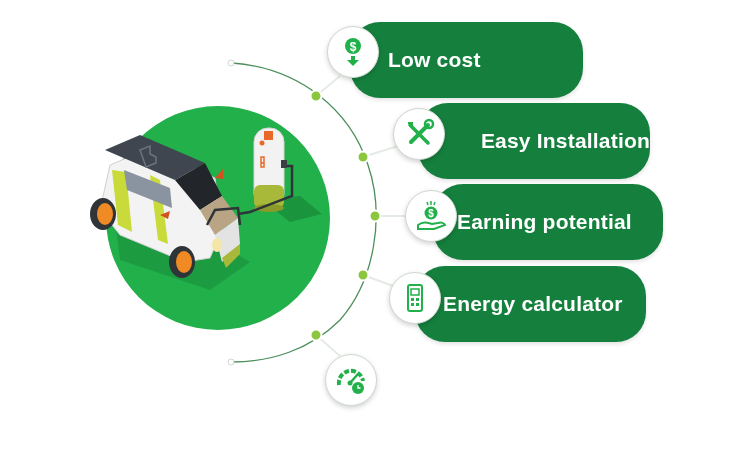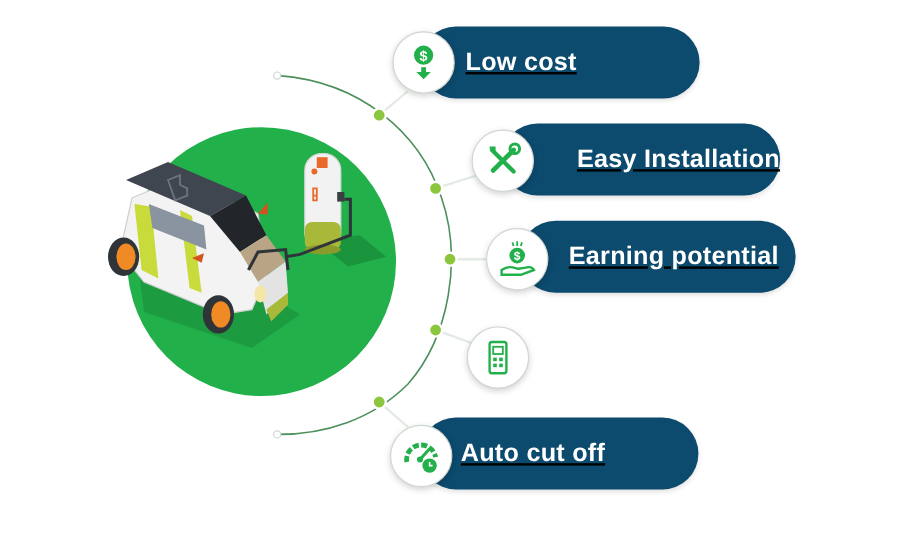--- a/index.html
+++ b/index.html
@@ -1,18 +1,18 @@
 <!DOCTYPE html>
 <html><head>
 <meta charset="utf-8">
 <style>
   html,body{margin:0;padding:0;background:#ffffff;}
   body{width:750px;height:451px;position:relative;overflow:hidden;font-family:"Liberation Sans","DejaVu Sans",sans-serif;}
   .stage{position:absolute;left:0;top:0;width:750px;height:451px;}
-  .pill{position:absolute;height:60px;border-radius:30px;background:#0c4a6e;display:flex;align-items:center;box-shadow:0 2px 4px rgba(0,0,0,0.12);text-decoration:underline;}
+  .pill{position:absolute;height:76px;border-radius:30px;background:#15803d;display:flex;align-items:center;box-shadow:0 2px 4px rgba(0,0,0,0.12);}
   .pill .label{color:#ffffff;font-size:21px;font-weight:bold;white-space:nowrap;letter-spacing:0.2px;}
   .icon-circle{position:absolute;width:50px;height:50px;border-radius:50%;background:#ffffff;border:1.5px solid #cfd8cf;box-shadow:0 2px 5px rgba(0,0,0,0.18);display:flex;align-items:center;justify-content:center;}
   .icon-circle svg{width:34px;height:34px;}
   .art{position:absolute;left:0;top:0;}
 </style>
 </head>
 <body>
 
 <div class="stage">
 
@@ -103,47 +103,47 @@
   <div class="icon-circle" style="left:393px;top:108px;">
     <svg viewBox="0 0 34 34">
       <path d="M8 8 L26 26" stroke="#22b04b" stroke-width="3.5" stroke-linecap="round"></path>
       <path d="M6 6 L10 6 L10 10" stroke="#22b04b" stroke-width="2" fill="none"></path>
       <path d="M26 8 L9 25" stroke="#22b04b" stroke-width="4" stroke-linecap="round"></path>
       <circle cx="27" cy="7" r="4" fill="none" stroke="#22b04b" stroke-width="2.5"></circle>
     </svg>
   </div>
 
   <div class="pill" style="left:433px;top:184px;width:230px;">
-    <span class="label" style="margin-left:41px;text-align:right;">Earning potential</span>
+    <span class="label" style="margin-left:24px;text-align:right;">Earning potential</span>
   </div>
   <div class="icon-circle" style="left:405px;top:190px;">
     <svg viewBox="0 0 34 34">
       <line x1="17" y1="2" x2="17" y2="6" stroke="#22b04b" stroke-width="1.5"></line>
       <line x1="13" y1="3" x2="14" y2="6" stroke="#22b04b" stroke-width="1.5"></line>
       <line x1="21" y1="3" x2="20" y2="6" stroke="#22b04b" stroke-width="1.5"></line>
       <circle cx="17" cy="14" r="6.5" fill="#22b04b"></circle>
       <text x="17" y="18" font-size="10" font-weight="bold" fill="#fff" text-anchor="middle" font-family="Liberation Sans, sans-serif">$</text>
       <path d="M4 26 C 10 22, 14 24, 18 25 L 24 24 C 27 23, 30 24, 31 26 L 20 30 L 4 30 Z" fill="none" stroke="#22b04b" stroke-width="2"></path>
     </svg>
   </div>
 
+  <div class="pill" style="left:415px;top:266px;width:231px;">
+    <span class="label" style="margin-left:28px;">Energy calculator</span>
+  </div>
   <div class="icon-circle" style="left:389px;top:272px;">
     <svg viewBox="0 0 34 34">
       <rect x="10" y="4" width="14" height="26" rx="2" fill="none" stroke="#22b04b" stroke-width="2"></rect>
       <rect x="13" y="8" width="8" height="6" fill="none" stroke="#22b04b" stroke-width="1.5"></rect>
       <rect x="13" y="17" width="3" height="3" fill="#22b04b"></rect>
       <rect x="18" y="17" width="3" height="3" fill="#22b04b"></rect>
       <rect x="13" y="22" width="3" height="3" fill="#22b04b"></rect>
       <rect x="18" y="22" width="3" height="3" fill="#22b04b"></rect>
     </svg>
   </div>
 
-  <div class="pill" style="left:350px;top:348px;width:232px;">
-    <span class="label" style="margin-left:34px;">Auto cut off</span>
-  </div>
   <div class="icon-circle" style="left:325px;top:354px;">
     <svg viewBox="0 0 34 34">
       <path d="M5 22 A 12 12 0 0 1 29 18" fill="none" stroke="#22b04b" stroke-width="4" stroke-dasharray="5 2"></path>
       <line x1="16" y1="20" x2="24" y2="11" stroke="#22b04b" stroke-width="2.5" stroke-linecap="round"></line>
       <circle cx="16" cy="20" r="2.5" fill="#22b04b"></circle>
       <circle cx="24" cy="25" r="6" fill="#22b04b"></circle>
       <path d="M24 22 L24 25 L26.5 25" stroke="#fff" stroke-width="1.3" fill="none"></path>
     </svg>
   </div>
 

